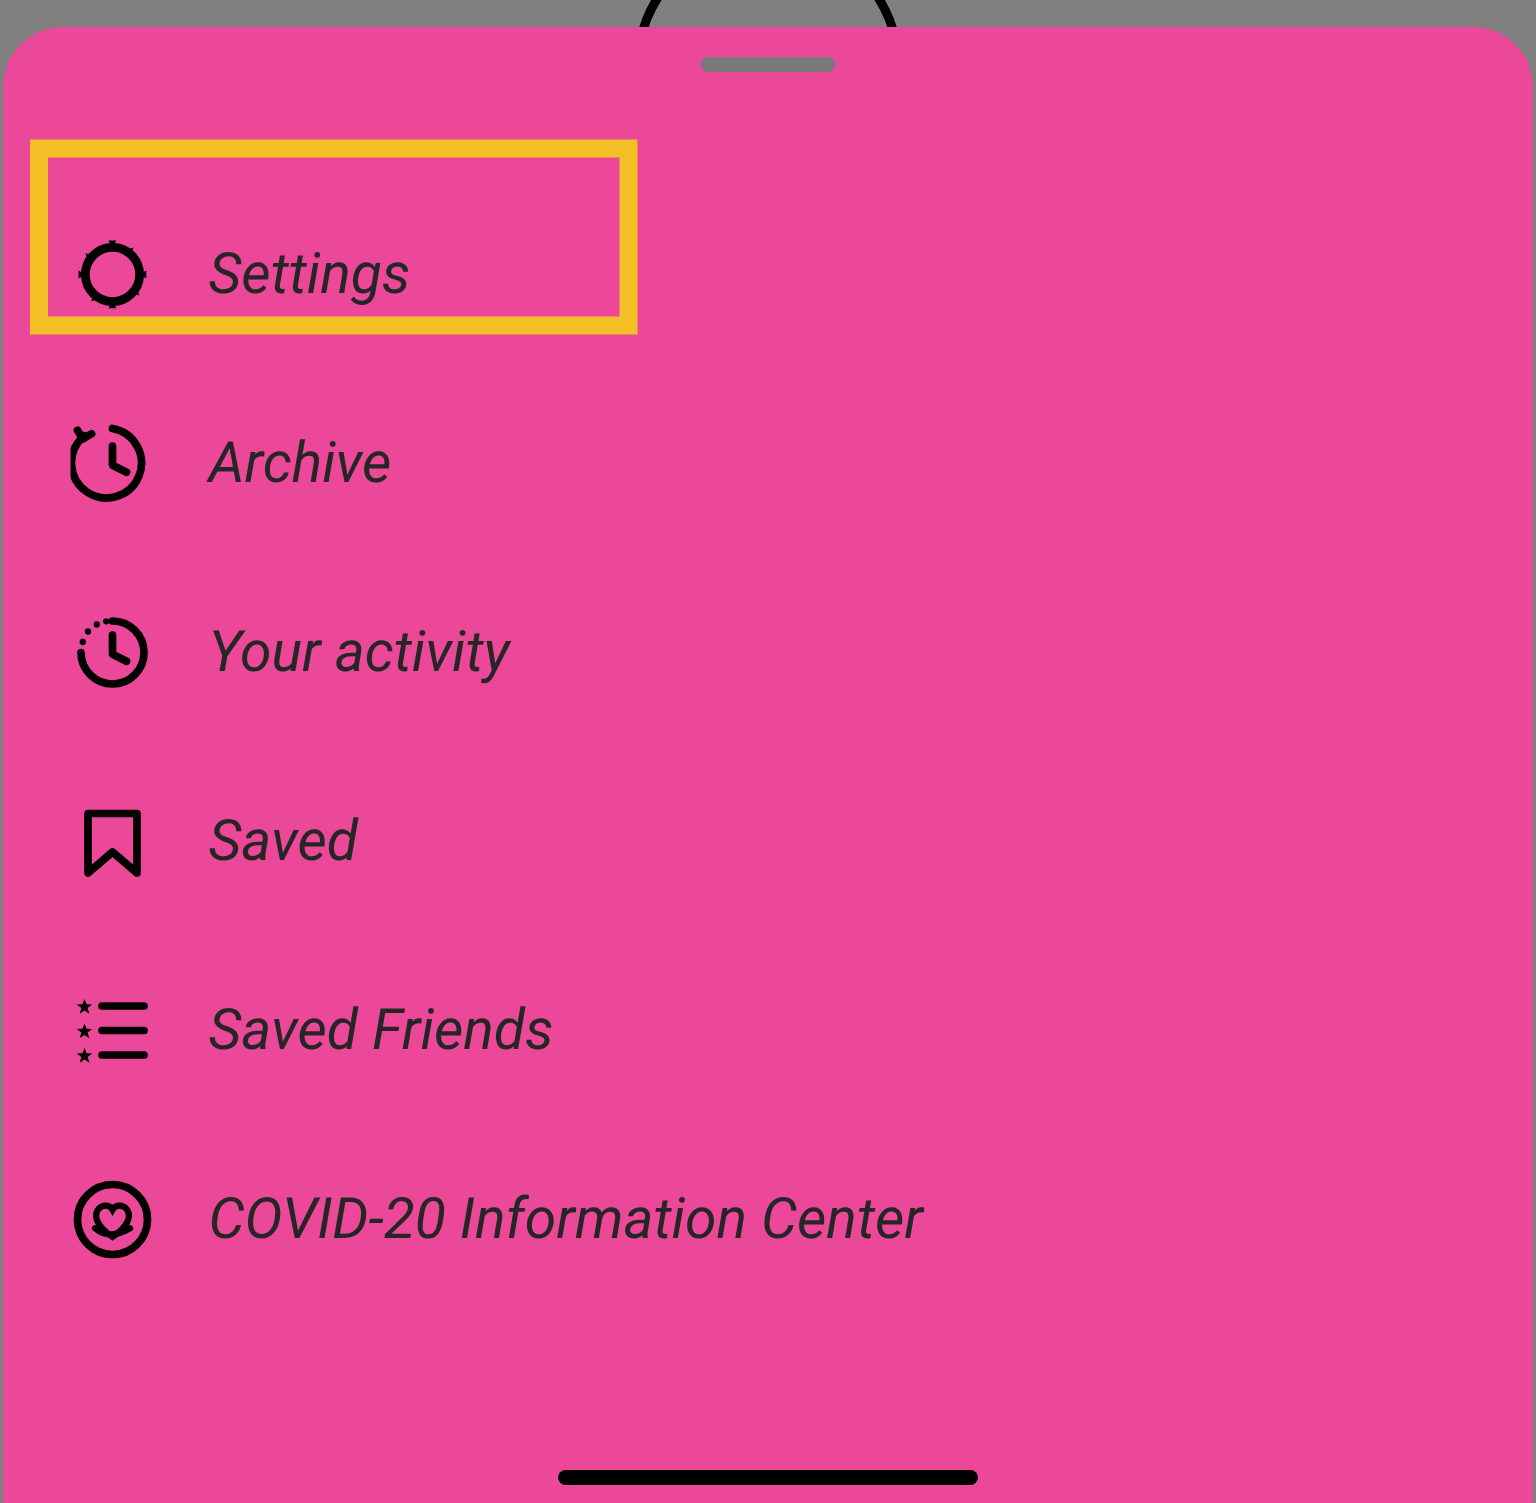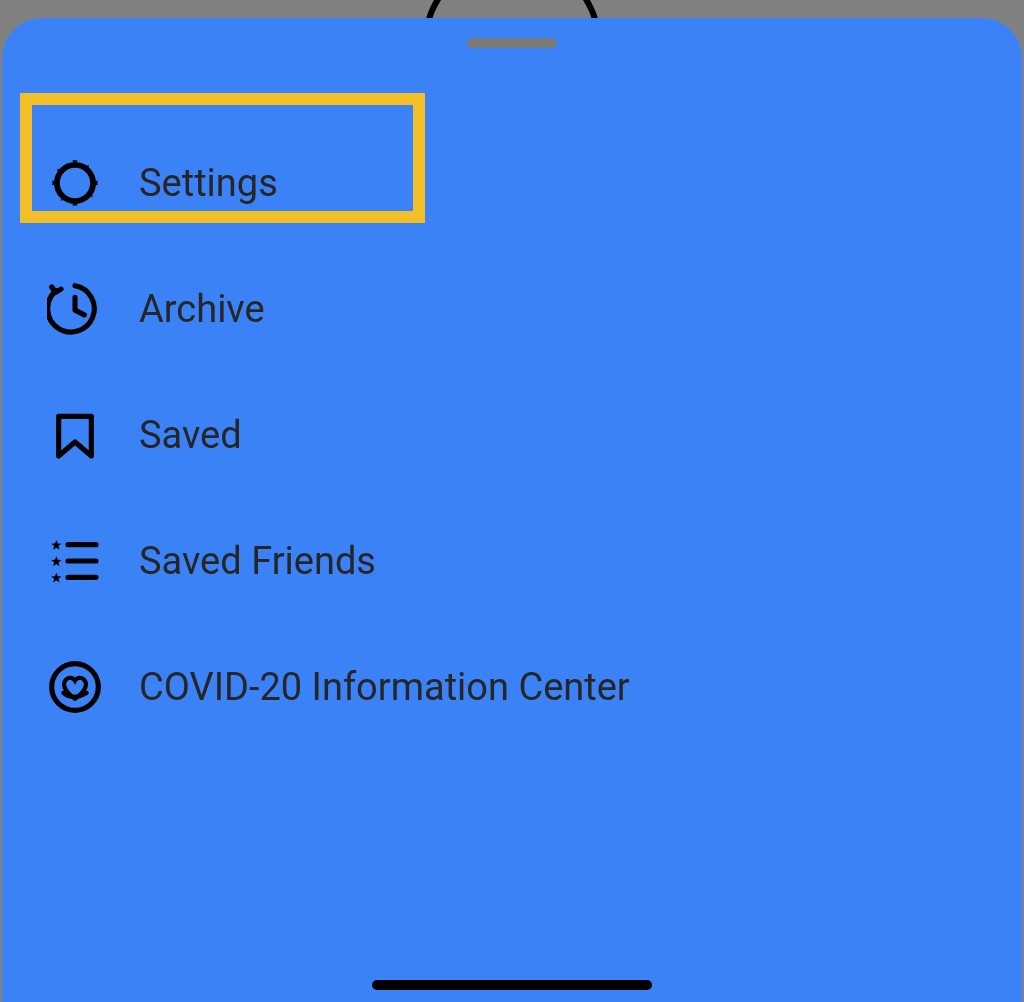--- a/index.html
+++ b/index.html
@@ -28,23 +28,24 @@
       background: #808080;
       border: 6px solid #000;
     }
     
     .sheet {
       position: absolute;
       top: 18px;
       left: 2px;
       right: 2px;
       bottom: 0;
-      background: #3b82f6;
+      background: #ec4899;
       border-radius: 40px 40px 0 0;
       padding-top: 20px;
+      font-style: italic;
     }
     
     .drag-handle {
       width: 90px;
       height: 10px;
       background: #7a7a7a;
       border-radius: 5px;
       margin: 0 auto 10px auto;
     }
     
@@ -133,20 +134,33 @@
       <span class="menu-icon">
         <svg viewBox="0 0 24 24" fill="none" stroke="#000" stroke-width="2.2">
           <path d="M3.5 4.5 A10 10 0 1 0 12 2" stroke-linecap="round"></path>
           <path d="M2 2.5 L3.5 5 L6 3.5" stroke-linecap="round" stroke-linejoin="round" fill="#000"></path>
           <path d="M12 7 L12 12.5 L16 14.5" stroke-linecap="round" stroke-linejoin="round"></path>
         </svg>
       </span>
       <span class="menu-label">Archive</span>
     </div>
 
+    <div class="menu-item">
+      <span class="menu-icon">
+        <svg viewBox="0 0 24 24" fill="none" stroke="#000" stroke-width="2.2">
+          <path d="M12 3 A9 9 0 1 1 3 12" stroke-linecap="round"></path>
+          <path d="M12 7 L12 12.5 L16 14.5" stroke-linecap="round" stroke-linejoin="round"></path>
+          <circle cx="3.5" cy="9" r="0.9" fill="#000" stroke="none"></circle>
+          <circle cx="5" cy="6" r="0.9" fill="#000" stroke="none"></circle>
+          <circle cx="7.5" cy="4" r="0.9" fill="#000" stroke="none"></circle>
+          <circle cx="10.2" cy="3.1" r="0.9" fill="#000" stroke="none"></circle>
+        </svg>
+      </span>
+      <span class="menu-label">Your activity</span>
+    </div>
 
 
     <div class="menu-item">
       <span class="menu-icon">
         <svg viewBox="0 0 24 24" fill="none" stroke="#000" stroke-width="2.2" stroke-linejoin="round">
           <path d="M19 21 L12 15 L5 21 V4 H19 V21 Z"></path>
         </svg>
       </span>
       <span class="menu-label">Saved</span>
     </div>

